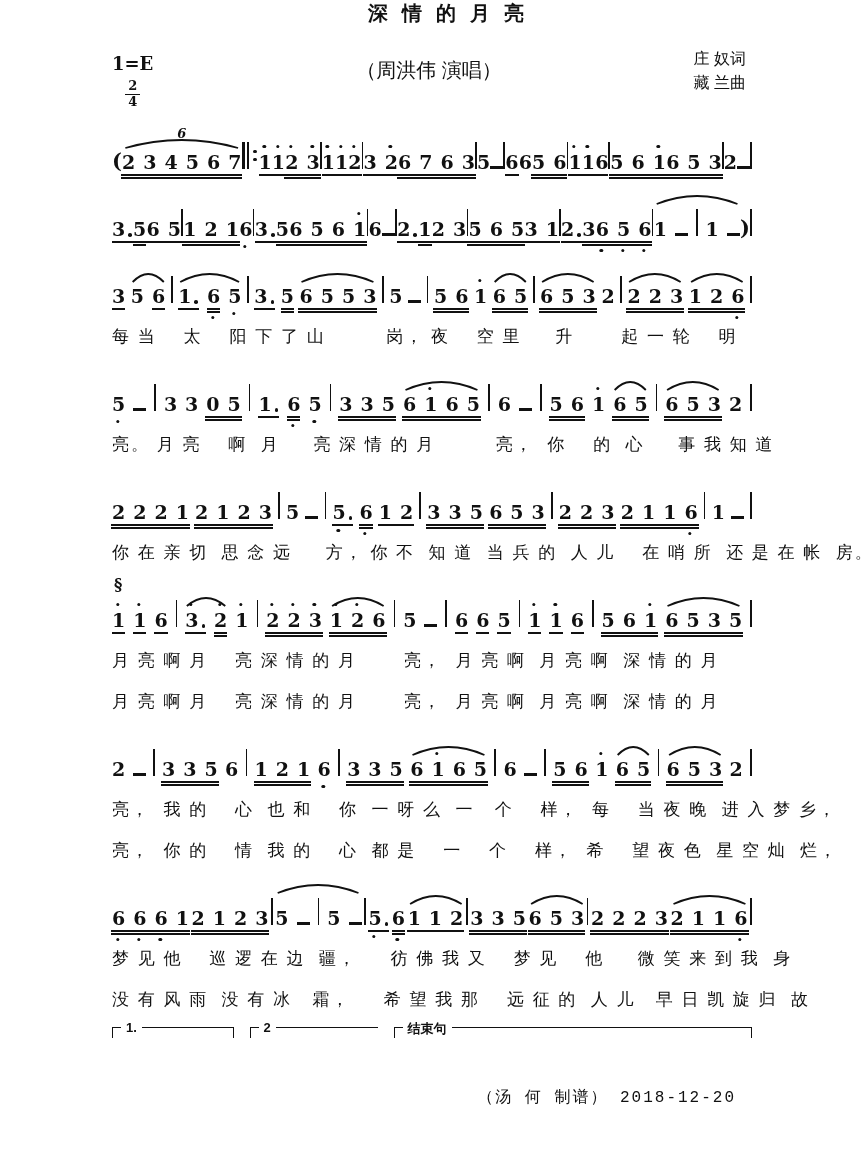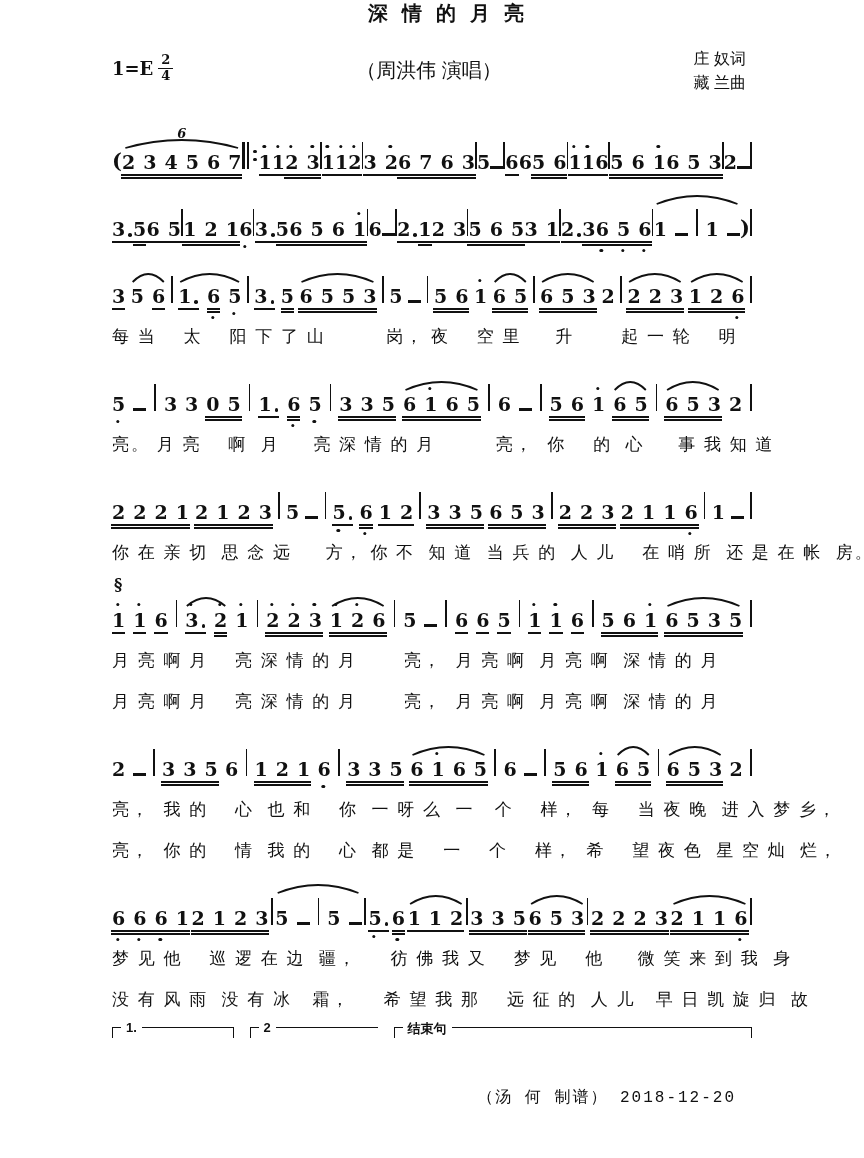--- a/index.html
+++ b/index.html
@@ -3,21 +3,21 @@
 <meta charset="utf-8">
 <style>
   html,body{margin:0;padding:0;background:#e9e9e9;}
   .page{width:864px;height:1158px;margin:0 auto;position:relative;background:#ffffff;
         color:#111;font-family:"Liberation Sans",sans-serif;overflow:hidden;}
   
   .title{text-align:center;font-size:20px;font-weight:bold;
          letter-spacing:14px;text-indent:14px;font-family:"Liberation Sans",sans-serif;margin-left:28px;}
   .header{position:relative;margin:20px 118px 0 112px;height:48px;}
   .key{position:absolute;left:0;top:6px;display:flex;align-items:center;gap:5px;
-       font-family:"DejaVu Serif",serif;font-weight:bold;font-size:18px;}
+       font-family:"DejaVu Serif",serif;font-weight:bold;font-size:18px;flex-direction:column;}
   .frac{display:inline-flex;flex-direction:column;align-items:center;}
   .frac b{display:block;font-size:13px;line-height:1.15;padding:0 3px;text-align:center;}
   .frac b.num{border-bottom:1.6px solid #111;}
   .performer{position:absolute;left:0;right:0;top:10px;text-align:center;font-size:20px;}
   .authors{position:absolute;right:0;top:0;font-size:16px;line-height:1.5;text-align:right;}
   
   .score{margin:26px 112px 0 112px;}
   .line{display:flex;gap:16px;margin-bottom:13px;position:relative;}
   .seg{flex:1;min-width:0;position:relative;}
   .multi .s0{flex:0 0 19%;} .multi .s1{flex:0 0 20%;} .multi .s2{flex:1;}

